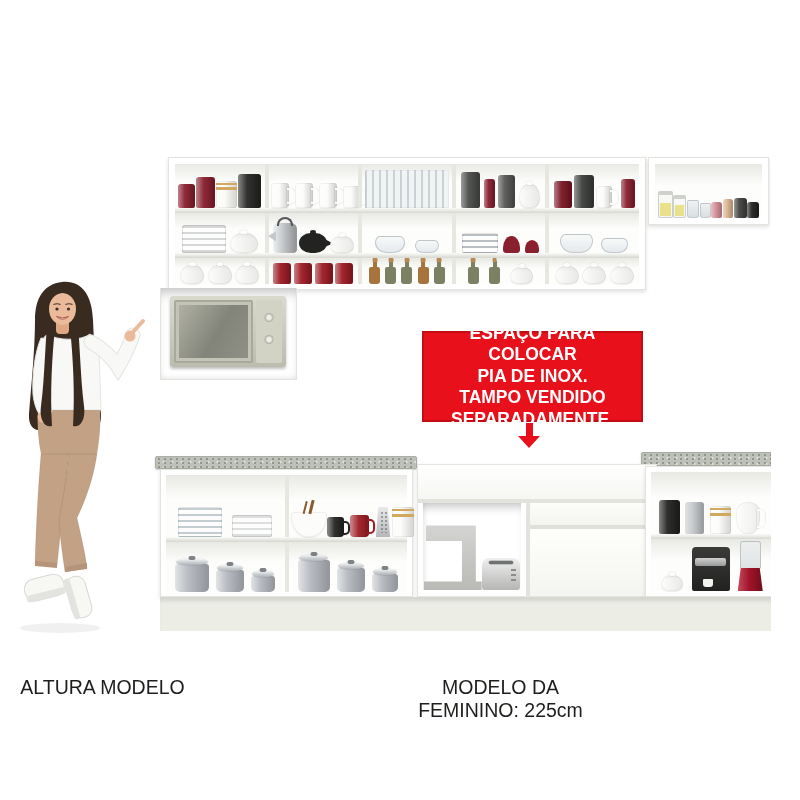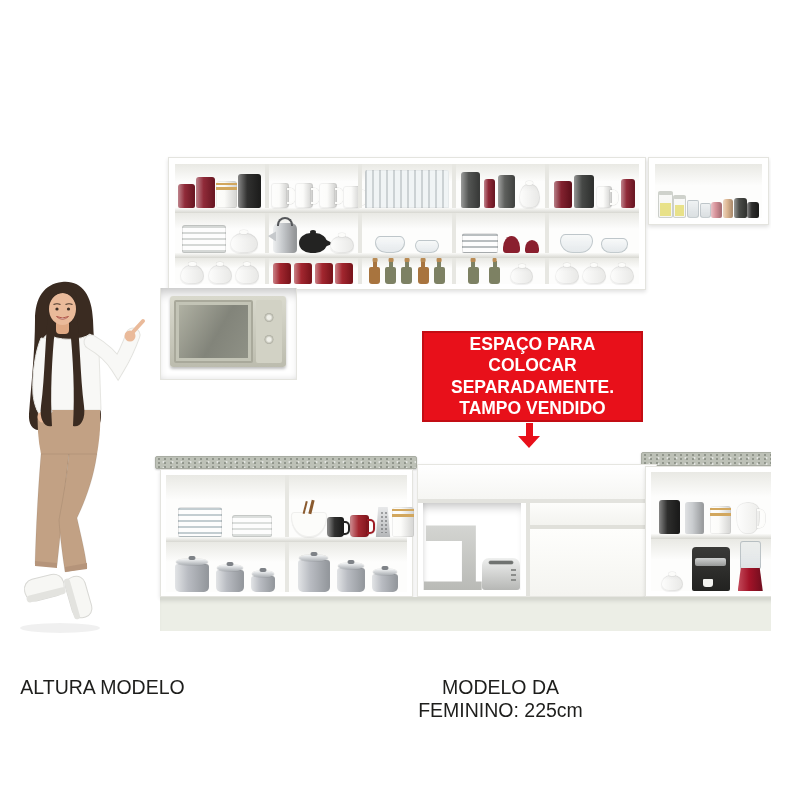--- a/index.html
+++ b/index.html
@@ -313,22 +313,23 @@
     <div class="mw">
       <div class="mw-door">
         <div class="mw-win"></div>
       </div>
       <div class="mw-panel"></div>
     </div>
   </div>
 
   <div class="banner">
     <div>ESPAÇO PARA COLOCAR</div>
+    <div>PIA DE INOX.</div>
+    <div>TAMPO VENDIDO</div>
     <div>SEPARADAMENTE.</div>
-    <div>TAMPO VENDIDO</div>
   </div>
   <div class="arrow-stem"></div>
   <div class="arrow-head"></div>
 
   <div class="granite ct-left"></div>
   <div class="granite ct-right"></div>
 
   <div class="unit cab-left">
     <div class="row ll-r1">
       <div class="cell">

